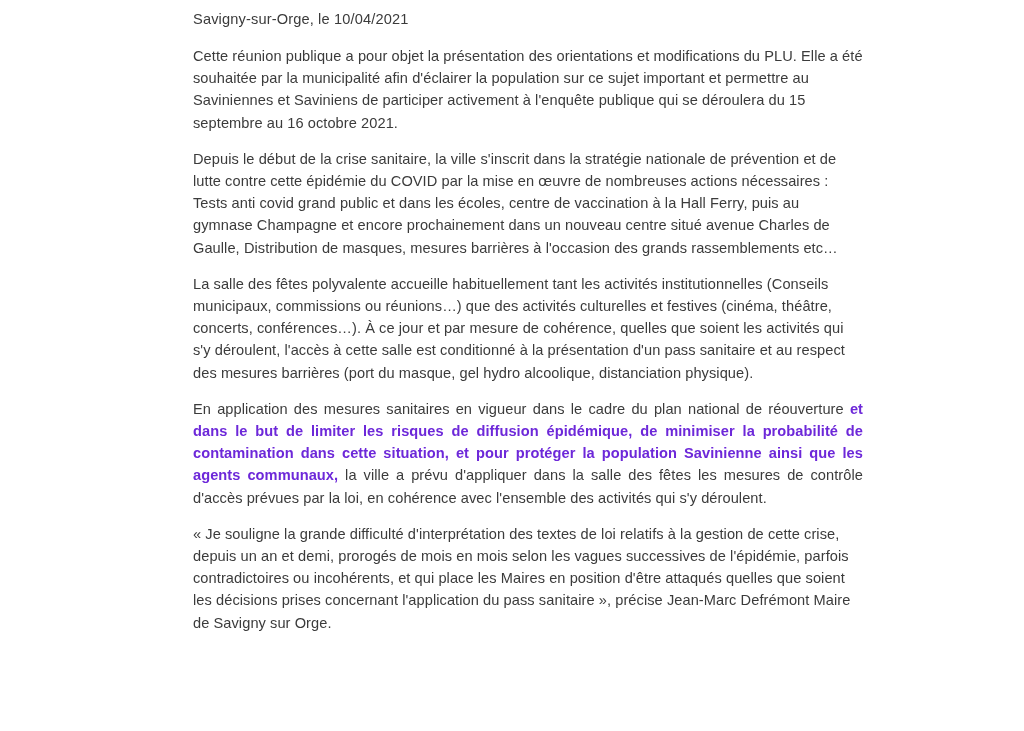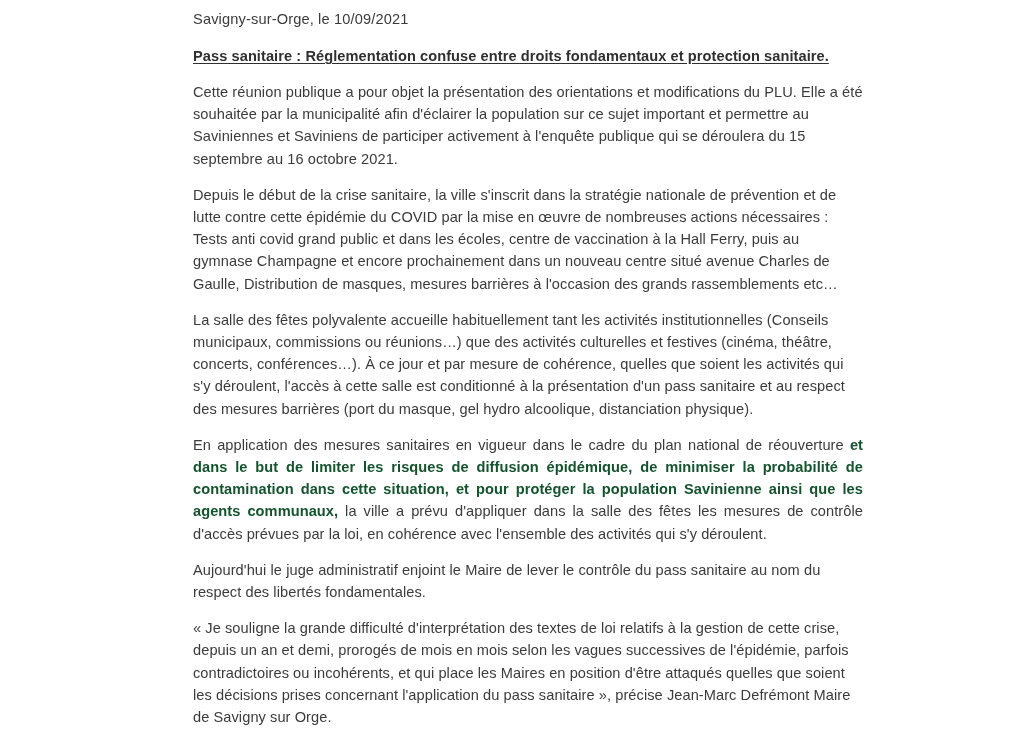--- a/index.html
+++ b/index.html
@@ -55,40 +55,38 @@
   }
   p.para.justified {
     text-align: justify;
     text-justify: inter-word;
   }
   p.para:last-child {
     margin-bottom: 0;
   }
   .b {
     font-weight: bold;
-    color: #14532d;
+    color: #6d28d9;
   }
 </style>
 </head>
 <body>
 
 <div class="page">
   <div class="doc-body">
 
-    <p class="dateline">Savigny-sur-Orge, le 10/09/2021</p>
+    <p class="dateline">Savigny-sur-Orge, le 10/04/2021</p>
 
-    <p class="doc-title">Pass sanitaire : Réglementation confuse entre droits fondamentaux et protection sanitaire.</p>
 
 
     <p class="para">Cette réunion publique a pour objet la présentation des orientations et modifications du PLU. Elle a été souhaitée par la municipalité afin d'éclairer la population sur ce sujet important et permettre au Saviniennes et Saviniens de participer activement à l'enquête publique qui se déroulera du 15 septembre au 16 octobre 2021.</p>
 
     <p class="para">Depuis le début de la crise sanitaire, la ville s'inscrit dans la stratégie nationale de prévention et de lutte contre cette épidémie du COVID par la mise en œuvre de nombreuses actions nécessaires : Tests anti covid grand public et dans les écoles, centre de vaccination à la Hall Ferry, puis au gymnase Champagne et encore prochainement dans un nouveau centre situé avenue Charles de Gaulle, Distribution de masques, mesures barrières à l'occasion des grands rassemblements etc…</p>
 
     <p class="para">La salle des fêtes polyvalente accueille habituellement tant les activités institutionnelles (Conseils municipaux, commissions ou réunions…) que des activités culturelles et festives (cinéma, théâtre, concerts, conférences…). À ce jour et par mesure de cohérence, quelles que soient les activités qui s'y déroulent, l'accès à cette salle est conditionné à la présentation d'un pass sanitaire et au respect des mesures barrières (port du masque, gel hydro alcoolique, distanciation physique).</p>
 
     <p class="para justified"><span>En application des mesures sanitaires en vigueur dans le cadre du plan national de réouverture </span><span class="b">et dans le but de limiter les risques de diffusion épidémique, de minimiser la probabilité de contamination dans cette situation, et pour protéger la population Savinienne ainsi que les agents communaux,</span><span> la ville a prévu d'appliquer dans la salle des fêtes les mesures de contrôle d'accès prévues par la loi, en cohérence avec l'ensemble des activités qui s'y déroulent.</span></p>
 
-    <p class="para">Aujourd'hui le juge administratif enjoint le Maire de lever le contrôle du pass sanitaire au nom du respect des libertés fondamentales.</p>
 
     <p class="para">« Je souligne la grande difficulté d'interprétation des textes de loi relatifs à la gestion de cette crise, depuis un an et demi, prorogés de mois en mois selon les vagues successives de l'épidémie, parfois contradictoires ou incohérents, et qui place les Maires en position d'être attaqués quelles que soient les décisions prises concernant l'application du pass sanitaire », précise Jean-Marc Defrémont Maire de Savigny sur Orge.</p>
 
   </div>
 </div>
 
 </body></html>

